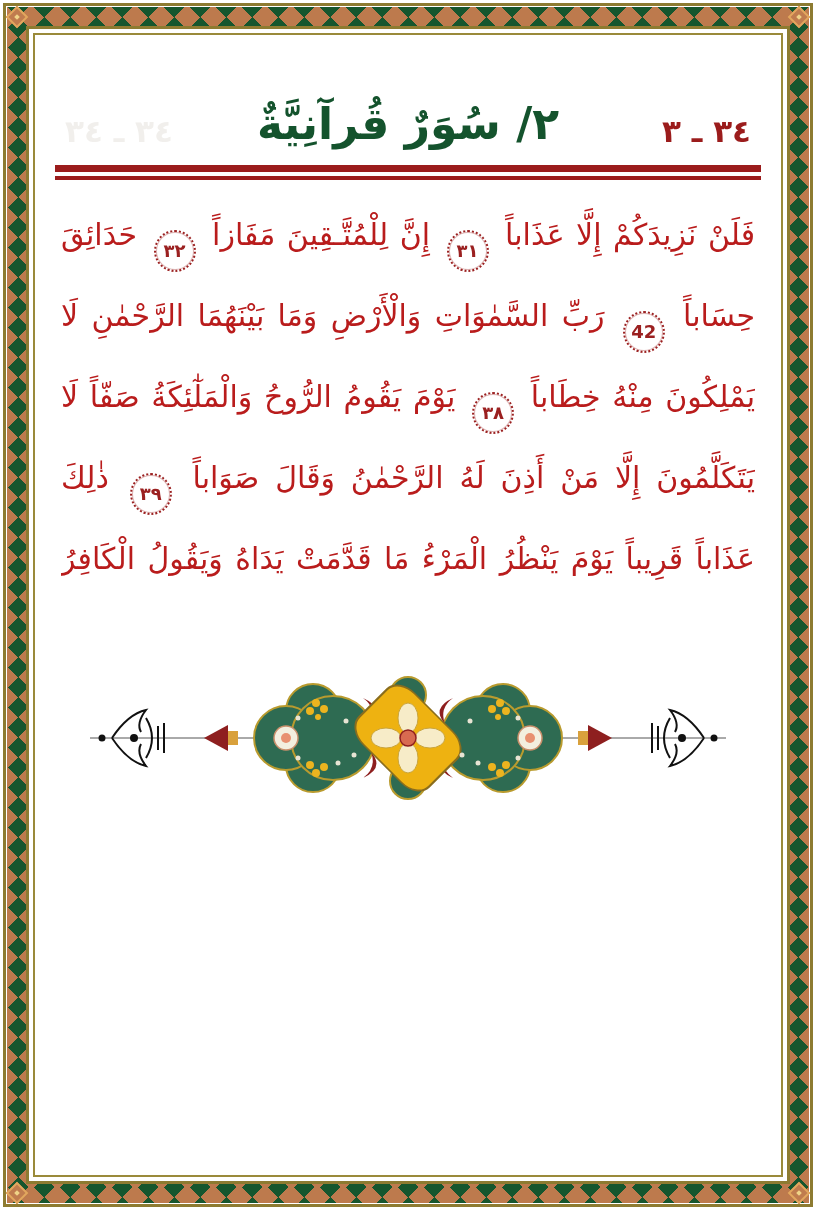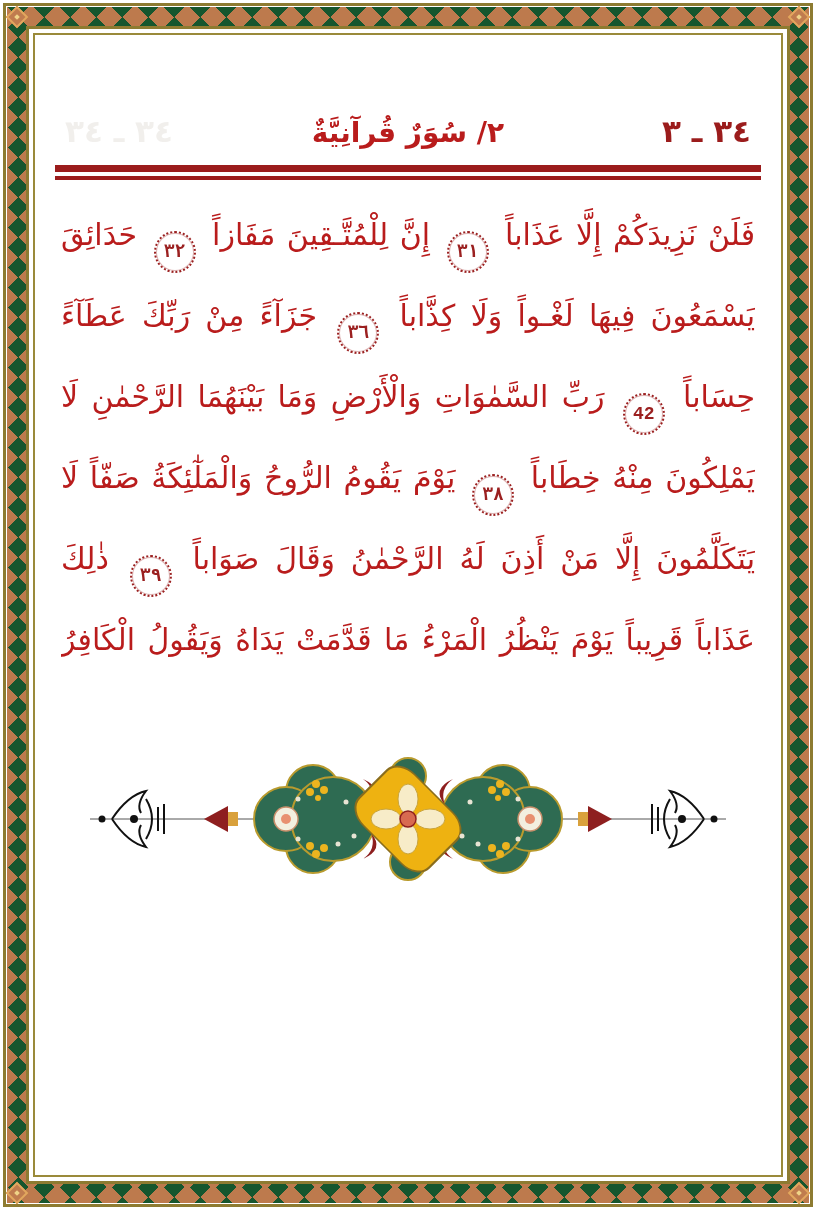--- a/index.html
+++ b/index.html
@@ -41,22 +41,22 @@
     min-height:88px;
   }
   .ghost-num{
     justify-self:start;
     color:#f1efec;
     font-size:31px;font-weight:bold;
     direction:rtl;
   }
   .page-title{
     justify-self:center;
-    color:#b91c1c;
-    font-size:28px;font-weight:bold;
+    color:#14532d;
+    font-size:44px;font-weight:bold;
     direction:rtl;
     letter-spacing:1px;
   }
   .page-num{
     justify-self:end;
     color:#9b1c1c;
     font-size:31px;font-weight:bold;
     direction:rtl;
     margin-top:46px;
   }
@@ -92,21 +92,20 @@
     align-items:center;justify-content:center;
     width:42px;height:42px;
     border-radius:50%;
     border:2px dotted #9b2020;
     box-shadow:0 0 0 1px rgba(155,32,32,.35) inset;
     color:#9b2020;
     font-size:18px;font-weight:bold;
     vertical-align:-12px;
     margin:0 5px;
     line-height:1;
-    font-family:Liberation Mono, monospace;
   }
 
   
   .ornament-wrap{
     margin-top:74px;
     display:flex;justify-content:center;
   }
 </style>
 </head>
 <body>
@@ -125,21 +124,20 @@
           <div class="header">
             <span class="ghost-num">٣٤ ـ ٣٤</span>
             <span class="page-title">٢/ سُوَرٌ قُرآنِيَّةٌ</span>
             <span class="page-num">٣٤ ـ ٣</span>
           </div>
 
           <div class="double-rule"></div>
 
           <div class="quran">
               <div class="qline"><span class="qtext">فَلَنْ نَزِيدَكُمْ إِلَّا عَذَاباً </span><span class="verse-marker">٣١</span><span class="qtext"> إِنَّ لِلْمُتَّـقِينَ مَفَازاً </span><span class="verse-marker">٣٢</span><span class="qtext"> حَدَائِقَ</span></div>
-              <div class="qline"><span class="qtext">يَسْمَعُونَ فِيهَا لَغْـواً وَلَا كِذَّاباً </span><span class="verse-marker">٣٦</span><span class="qtext"> جَزَآءً مِنْ رَبِّكَ عَطَآءً</span></div>
               <div class="qline"><span class="qtext">حِسَاباً </span><span class="verse-marker">42</span><span class="qtext"> رَبِّ السَّمٰوَاتِ وَالْأَرْضِ وَمَا بَيْنَهُمَا الرَّحْمٰنِ لَا</span></div>
               <div class="qline"><span class="qtext">يَمْلِكُونَ مِنْهُ خِطَاباً </span><span class="verse-marker">٣٨</span><span class="qtext"> يَوْمَ يَقُومُ الرُّوحُ وَالْمَلٰٓئِكَةُ صَفّاً لَا</span></div>
               <div class="qline"><span class="qtext">يَتَكَلَّمُونَ إِلَّا مَنْ أَذِنَ لَهُ الرَّحْمٰنُ وَقَالَ صَوَاباً </span><span class="verse-marker">٣٩</span><span class="qtext"> ذٰلِكَ</span></div>
               <div class="qline"><span class="qtext">عَذَاباً قَرِيباً يَوْمَ يَنْظُرُ الْمَرْءُ مَا قَدَّمَتْ يَدَاهُ وَيَقُولُ الْكَافِرُ</span></div>
             </div>
 
           <div class="ornament-wrap">
             <svg width="640" height="130" viewBox="0 0 640 130">
 
               <line x1="2" y1="65" x2="638" y2="65" stroke="#555" stroke-width="1"></line>

